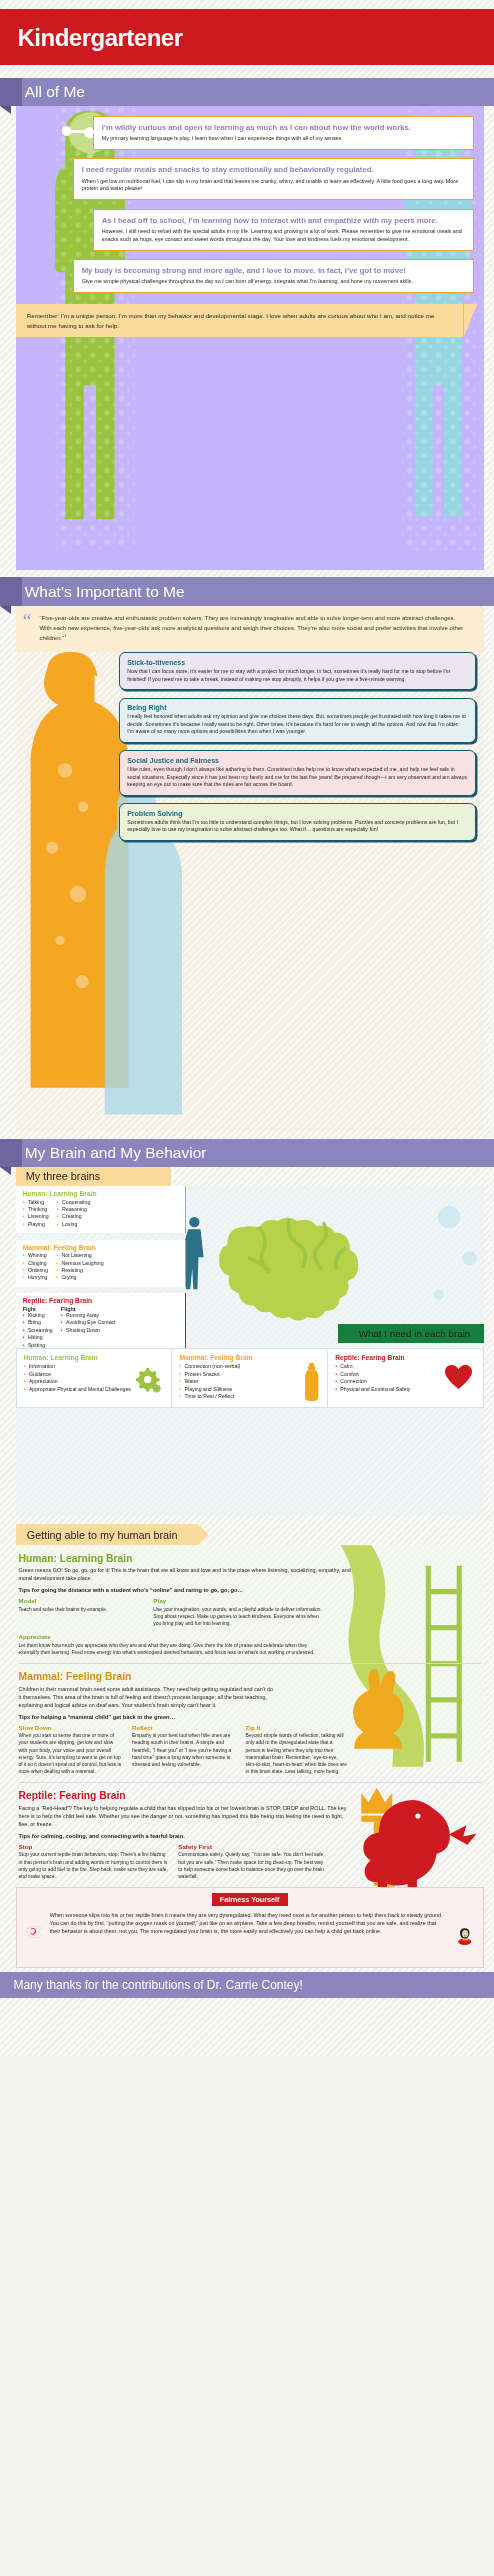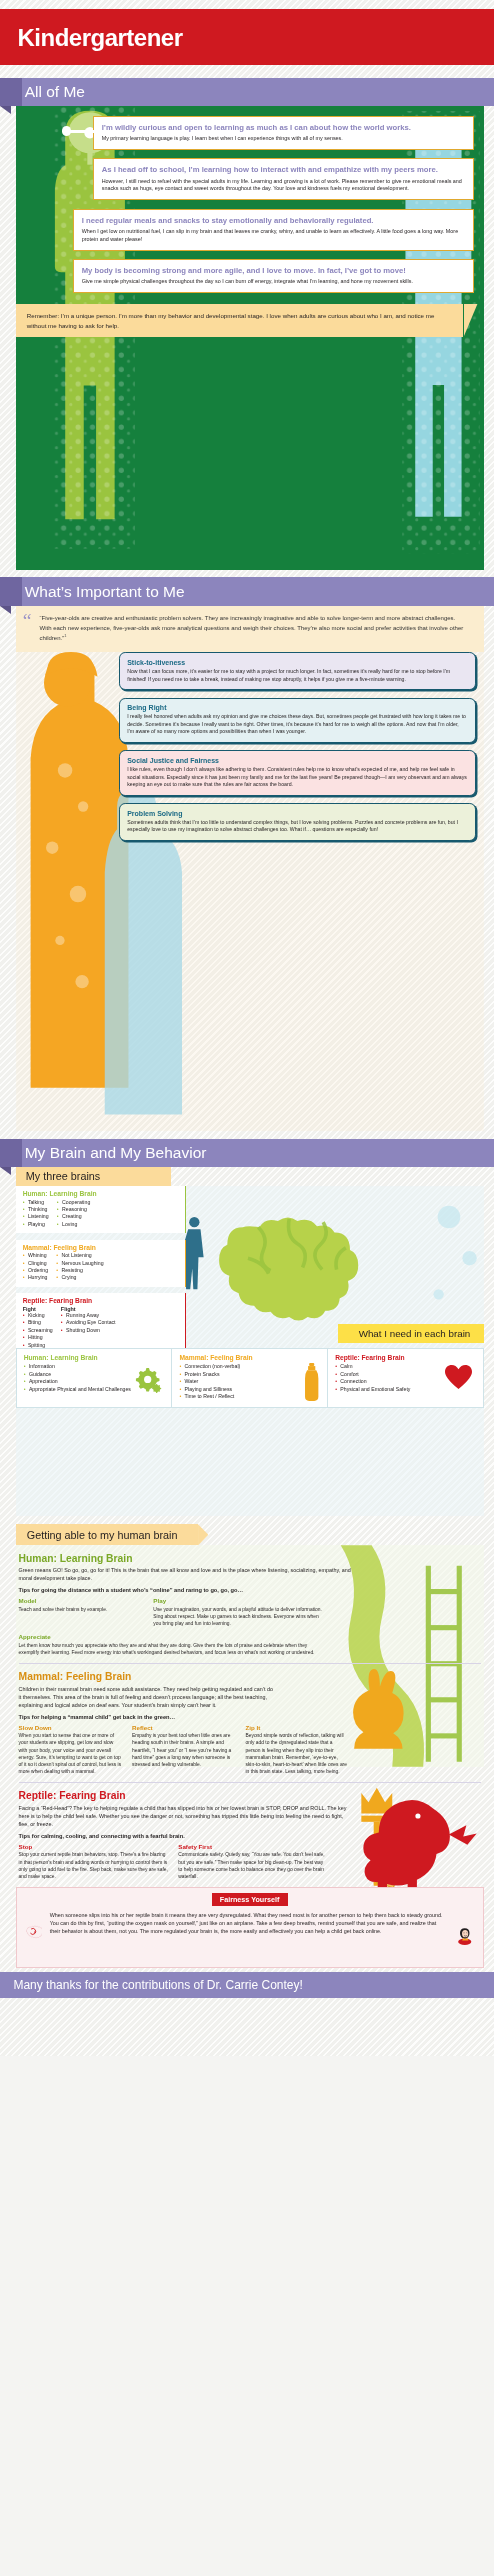--- a/index.html
+++ b/index.html
@@ -52,21 +52,21 @@
   }
   .banner:after {
     content:""; position:absolute; left:-11.3px; bottom:-8.2px;
     border-left:11.3px solid transparent;
     border-top:8.2px solid #5d5488;
   }
 
   
   .allofme {
     position:relative; margin:0 11.3px 0 15.5px;
-    background:#15803d; min-height:464px;
+    background:#c4b5fd; min-height:464px;
     padding:9.3px 0 0 0;
   }
   .silhouettes { position:absolute; inset:0; overflow:hidden; }
   .callout {
     position:relative; z-index:3;
     background:#fff; border:1px solid #e0a82e;
     margin-left:77px; margin-right:9.3px;
     padding:6.2px 8.2px 6.2px 8.2px;
     margin-bottom:8.2px;
   }
@@ -141,21 +141,21 @@
   .cols2 { display:flex; gap:8.2px; }
   .cols2 ul { list-style:none; }
   .cols2 li { font-size:5.2px; line-height:1.42; position:relative; padding-left:5.2px; }
   .cols2 li:before { content:"•"; position:absolute; left:0; }
   .bc-green li:before { color:#9ac43f; }
   .bc-gold li:before { color:#f0a81e; }
   .bc-red li:before  { color:#cf1920; }
   .ff-label { font-size:5.4px; font-weight:700; margin-bottom:0.5px; }
 
   .needbanner {
-    background:#fde047; font-size:9.8px; padding:3.6px 13.4px 3.6px 20.6px;
+    background:#15803d; font-size:9.8px; padding:3.6px 13.4px 3.6px 20.6px;
     display:inline-block; position:relative; margin-left:auto;
   }
   .needtable {
     position:relative; z-index:4; background:#fff; border:0.5px solid #cfe3e8;
     display:flex; margin:5.2px 0 0 0;
   }
   .needcol { flex:1; padding:5.2px 6.2px 6.2px 7.2px; border-right:0.5px solid #cfe3e8; position:relative; }
   .needcol:last-child { border-right:none; }
   .needcol h5 { font-size:6.7px; font-weight:700; margin-bottom:2.1px; }
   .needcol ul { list-style:none; }
@@ -269,28 +269,28 @@
       <rect x="750" y="10" width="150" height="860" fill="url(#dots1)"></rect>
     </svg>
 
     <div class="callout">
       <span class="dot"></span>
       <span class="stem"></span>
       <h4>I’m wildly curious and open to learning as much as I can about how the world works.</h4>
       <p>My primary learning language is play. I learn best when I can experience things with all of my senses.</p>
     </div>
 
+    <div class="callout" style="margin-left:57px;">
+      <h4>I need regular meals and snacks to stay emotionally and behaviorally regulated.</h4>
+      <p>When I get low on nutritional fuel, I can slip in my brain and that leaves me cranky, whiny, and unable to learn as effectively. A little food goes a long way. More protein and water please!</p>
+    </div>
+
     <div class="callout">
       <h4>As I head off to school, I’m learning how to interact with and empathize with my peers more.</h4>
       <p>However, I still need to refuel with the special adults in my life. Learning and growing is a lot of work. Please remember to give me emotional meals and snacks such as hugs, eye contact and sweet words throughout the day. Your love and kindness fuels my emotional development.</p>
-    </div>
-
-    <div class="callout" style="margin-left:57px;">
-      <h4>I need regular meals and snacks to stay emotionally and behaviorally regulated.</h4>
-      <p>When I get low on nutritional fuel, I can slip in my brain and that leaves me cranky, whiny, and unable to learn as effectively. A little food goes a long way. More protein and water please!</p>
     </div>
 
     <div class="callout" style="margin-left:57px;">
       <h4>My body is becoming strong and more agile, and I love to move. In fact, I’ve got to move!</h4>
       <p>Give me simple physical challenges throughout the day so I can burn off energy, integrate what I’m learning, and hone my movement skills.</p>
     </div>
 
     <div class="remember">Remember: I’m a unique person. I’m more than my behavior and developmental stage. I love when adults are curious about who I am, and notice me without me having to ask for help.</div>
     <div style="height:20.6px;"></div>
   </div>

